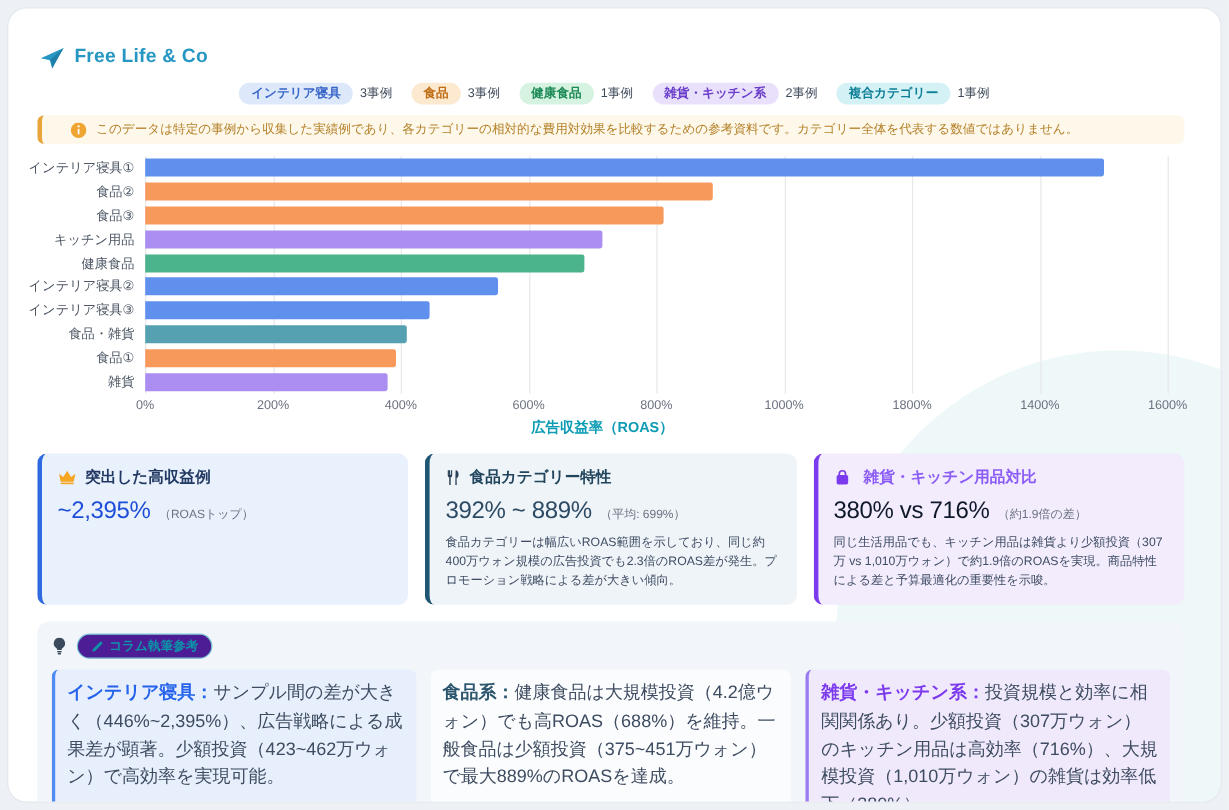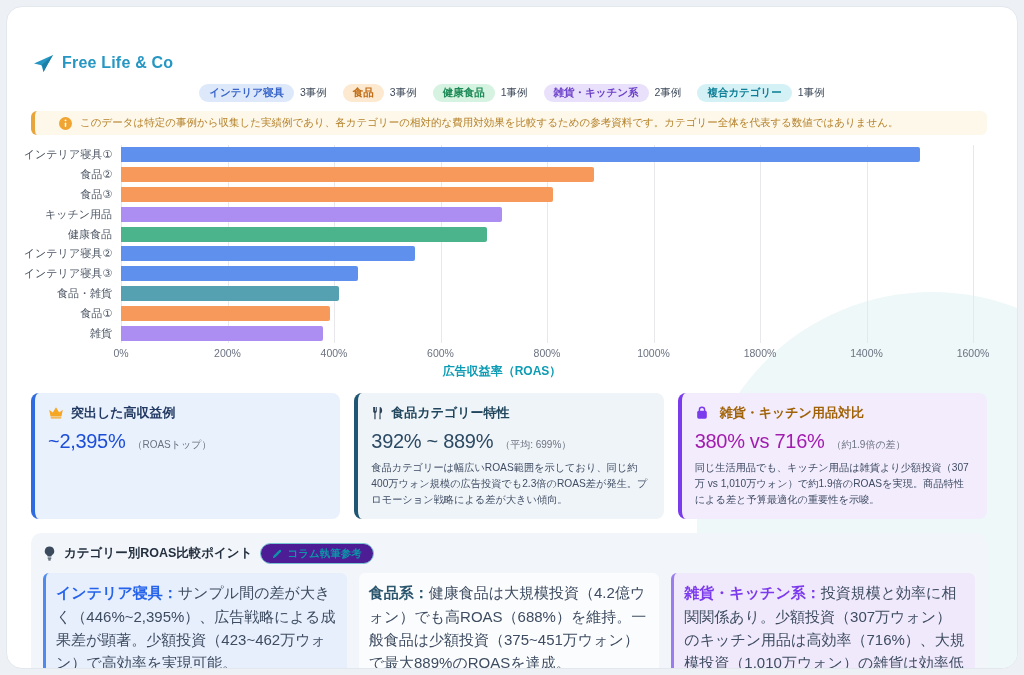--- a/index.html
+++ b/index.html
@@ -18,21 +18,21 @@
   }
   .deco-1{width:470px;height:470px;right:-150px;top:285px;}
   .deco-2{width:190px;height:190px;right:40px;top:560px;background:#f3fafb;}
   .content{position:relative;z-index:1;}
 
   
   .header{display:flex;justify-content:space-between;align-items:flex-start;padding:21px 30px 0 24px;}
   .title-block{border-left:5px solid #1397ab;padding-left:13px;}
   .page-title{font-size:19px;font-weight:bold;color:#1c2b4a;margin:0;line-height:1.2;}
   .page-subtitle{font-size:10.5px;color:#6b7280;margin-top:6px;}
-  .brand{display:flex;align-items:center;gap:7px;margin-top:23px;text-align:center;}
+  .brand{display:flex;align-items:center;gap:7px;margin-top:8px;text-align:center;}
   .brand-text{font-size:16px;font-weight:bold;color:#2696c3;letter-spacing:.2px;}
 
   
   .legend{display:flex;justify-content:center;align-items:center;gap:16px;margin-top:9px;}
   .legend-item{display:flex;align-items:center;gap:6px;}
   .legend-pill{font-size:10.5px;font-weight:bold;padding:2px 10px;border-radius:10px;white-space:nowrap;}
   .legend-count{font-size:10.5px;color:#3f4a5a;white-space:nowrap;}
 
   
   .notice{
@@ -59,26 +59,26 @@
 
   
   .cards{display:flex;gap:14px;margin:13px 30px 0 24px;}
   .card{flex:1;border-radius:8px;padding:11px 13px 12px;}
   .card-1{background:#e9f1fd;border-left:4px solid #2e6be0;}
   .card-2{background:#eff4f8;border-left:4px solid #1f5673;}
   .card-3{background:#f2ecfd;border-left:4px solid #7a3bec;}
   .card-title{display:flex;align-items:center;gap:7px;font-size:13px;font-weight:bold;margin:0;}
   .card-1 .card-title{color:#223a63;}
   .card-2 .card-title{color:#20455c;}
-  .card-3 .card-title{color:#a16207;gap:11px;}
+  .card-3 .card-title{color:#8b5cf6;gap:11px;}
   .metric-line{margin-top:8px;display:flex;align-items:baseline;gap:7px;}
   .metric{font-size:20px;font-weight:normal;letter-spacing:-.3px;}
   .card-1 .metric{color:#1d4ed8;}
   .card-2 .metric{color:#2c4a63;}
-  .card-3 .metric{color:#a21caf;}
+  .card-3 .metric{color:#0f172a;}
   .metric-note{font-size:10px;color:#6b7280;}
   .card-body{font-size:10.2px;color:#3f4c63;line-height:1.55;margin:7px 0 0;}
 
   
   .insights{margin:14px 30px 0 24px;background:#f2f5f9;border-radius:10px;padding:10px 12px 11px;}
   .insights-header{display:flex;align-items:center;gap:8px;}
   .insights-title{font-size:12.5px;font-weight:bold;color:#24303f;}
   .insights-badge{display:flex;align-items:center;gap:5px;background:#4c1d95;
     border:1px solid #79c6d2;border-radius:999px;padding:2.5px 11px;
     font-size:10.5px;font-weight:bold;color:#0d94a8;}
@@ -283,21 +283,20 @@
 
     <div class="insights">
       <div class="insights-header">
         <span>
           <svg width="13" height="15" viewBox="0 0 14 17">
               <path d="M7 0.5 a5.3 5.3 0 0 1 3 9.7 c-0.6 0.5-0.9 1-0.9 1.8 H4.9 c0-0.8-0.3-1.3-0.9-1.8 A5.3 5.3 0 0 1 7 0.5 Z" fill="#3b4a5c"></path>
               <rect x="4.8" y="13" width="4.4" height="1.4" rx="0.7" fill="#3b4a5c"></rect>
               <rect x="5.4" y="15" width="3.2" height="1.4" rx="0.7" fill="#3b4a5c"></rect>
             </svg>
         </span>
-        <span class="insights-title">カテゴリー別ROAS比較ポイント</span>
         <span class="insights-badge">
           <span>
             <svg width="10" height="10" viewBox="0 0 12 12">
                 <path d="M1 11 L1.8 8.2 L8.8 1.2 a1.2 1.2 0 0 1 1.7 0 l0.3 0.3 a1.2 1.2 0 0 1 0 1.7 L3.8 10.2 Z" fill="#0d94a8"></path>
               </svg>
           </span>
           <span>コラム執筆参考</span>
         </span>
       </div>
       <div class="insight-cols">

